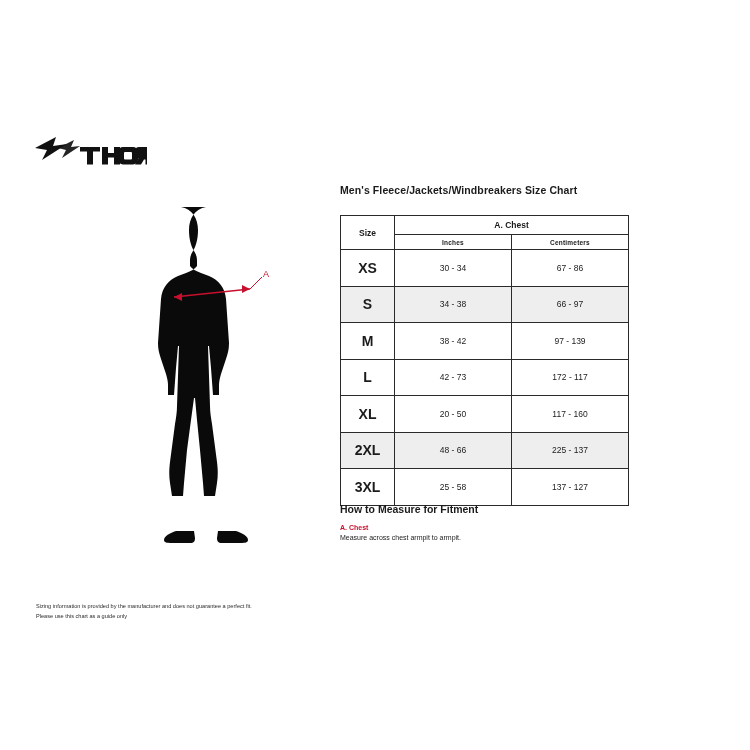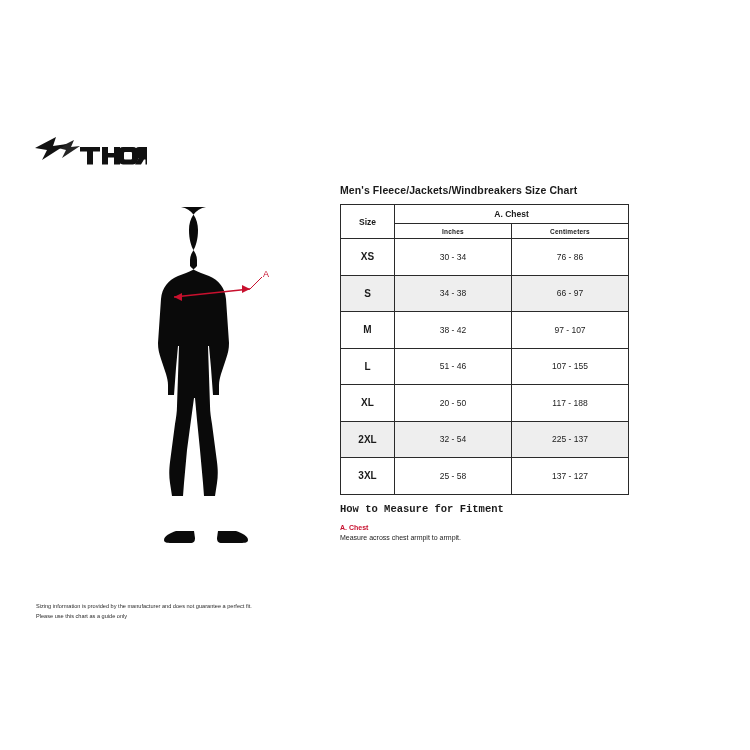--- a/index.html
+++ b/index.html
@@ -45,21 +45,21 @@
   .chart-wrap {
     position: absolute;
     left: 340px;
     top: 184px;
     width: 288px;
   }
   .chart-title {
     font-size: 10.5px;
     font-weight: bold;
     color: #1b1b1b;
-    margin-bottom: 8px;
+    margin-bottom: 19px;
     letter-spacing: 0.1px;
   }
   table.size-chart {
     border-collapse: collapse;
     width: 288px;
     table-layout: fixed;
   }
   table.size-chart th,
   table.size-chart td {
     border: 1px solid #2a2a2a;
@@ -83,21 +83,21 @@
     vertical-align: middle;
   }
   .hdr-sub {
     font-size: 6.5px;
     font-weight: bold;
     height: 12px;
     vertical-align: middle;
     letter-spacing: 0.2px;
   }
   td.cell-size {
-    font-size: 10px;
+    font-size: 14px;
     font-weight: bold;
     height: 33.5px;
     vertical-align: middle;
   }
   td.cell-val {
     font-size: 8.5px;
     height: 33.5px;
     vertical-align: middle;
   }
   tr.shaded td { background: #eeeeee; }
@@ -107,21 +107,20 @@
     position: absolute;
     left: 340px;
     top: 503px;
     width: 300px;
   }
   .howto-title {
     font-size: 10.5px;
     font-weight: bold;
     color: #1b1b1b;
     margin-bottom: 9px;
-    font-family: Liberation Mono, monospace;
   }
   .howto-key {
     font-size: 7px;
     font-weight: bold;
     color: #c8102e;
     margin-bottom: 3px;
   }
   .howto-text {
     font-size: 7px;
     color: #1b1b1b;
@@ -207,45 +206,45 @@
         </tr>
         <tr>
           <th class="hdr-sub">Inches</th>
           <th class="hdr-sub">Centimeters</th>
         </tr>
       </thead>
       <tbody>
         <tr>
           <td class="cell-size">XS</td>
           <td class="cell-val">30 - 34</td>
-          <td class="cell-val">76 - 86</td>
+          <td class="cell-val">67 - 86</td>
         </tr>
         <tr class="shaded">
           <td class="cell-size">S</td>
           <td class="cell-val">34 - 38</td>
           <td class="cell-val">66 - 97</td>
         </tr>
         <tr>
           <td class="cell-size">M</td>
           <td class="cell-val">38 - 42</td>
-          <td class="cell-val">97 - 107</td>
+          <td class="cell-val">97 - 139</td>
         </tr>
         <tr>
           <td class="cell-size">L</td>
-          <td class="cell-val">51 - 46</td>
-          <td class="cell-val">107 - 155</td>
+          <td class="cell-val">42 - 73</td>
+          <td class="cell-val">172 - 117</td>
         </tr>
         <tr>
           <td class="cell-size">XL</td>
           <td class="cell-val">20 - 50</td>
-          <td class="cell-val">117 - 188</td>
+          <td class="cell-val">117 - 160</td>
         </tr>
         <tr class="shaded">
           <td class="cell-size">2XL</td>
-          <td class="cell-val">32 - 54</td>
+          <td class="cell-val">48 - 66</td>
           <td class="cell-val">225 - 137</td>
         </tr>
         <tr>
           <td class="cell-size">3XL</td>
           <td class="cell-val">25 - 58</td>
           <td class="cell-val">137 - 127</td>
         </tr>
       </tbody>
     </table>
   </div>

